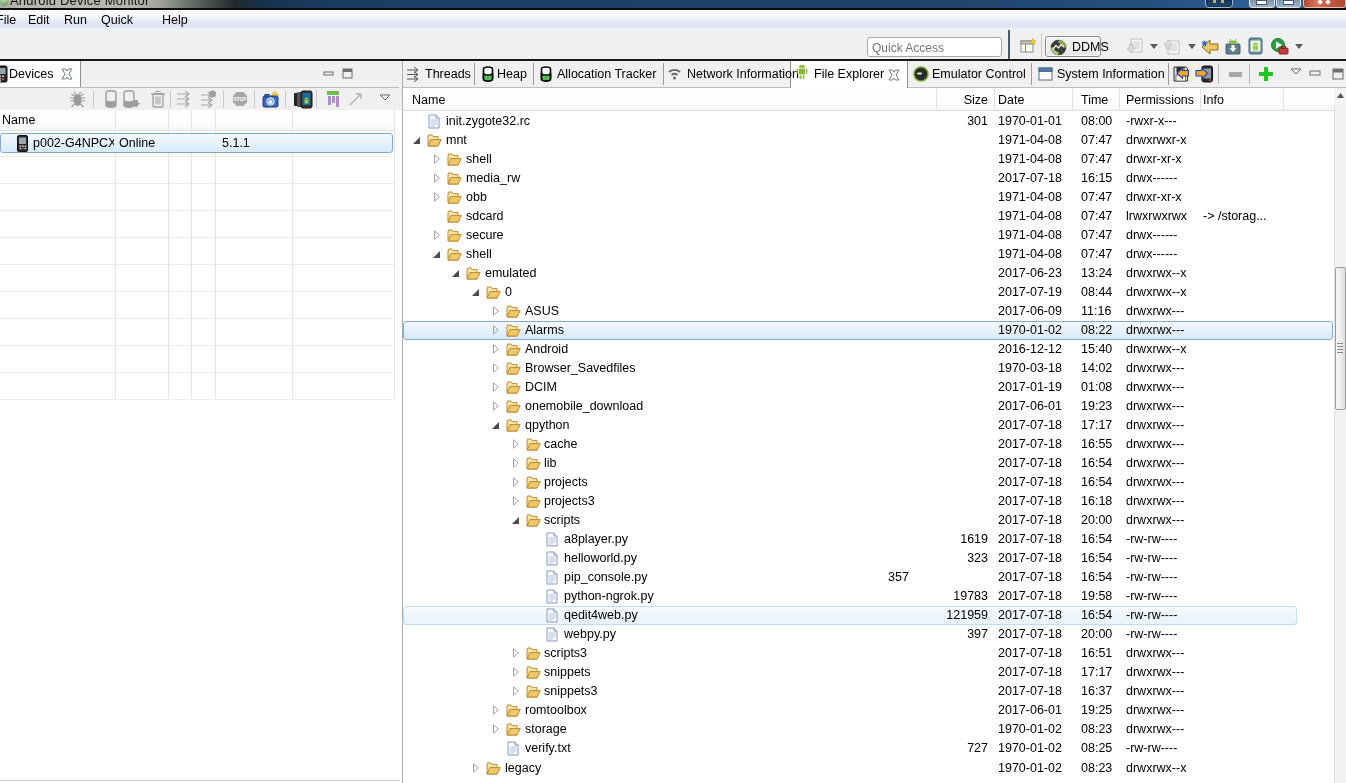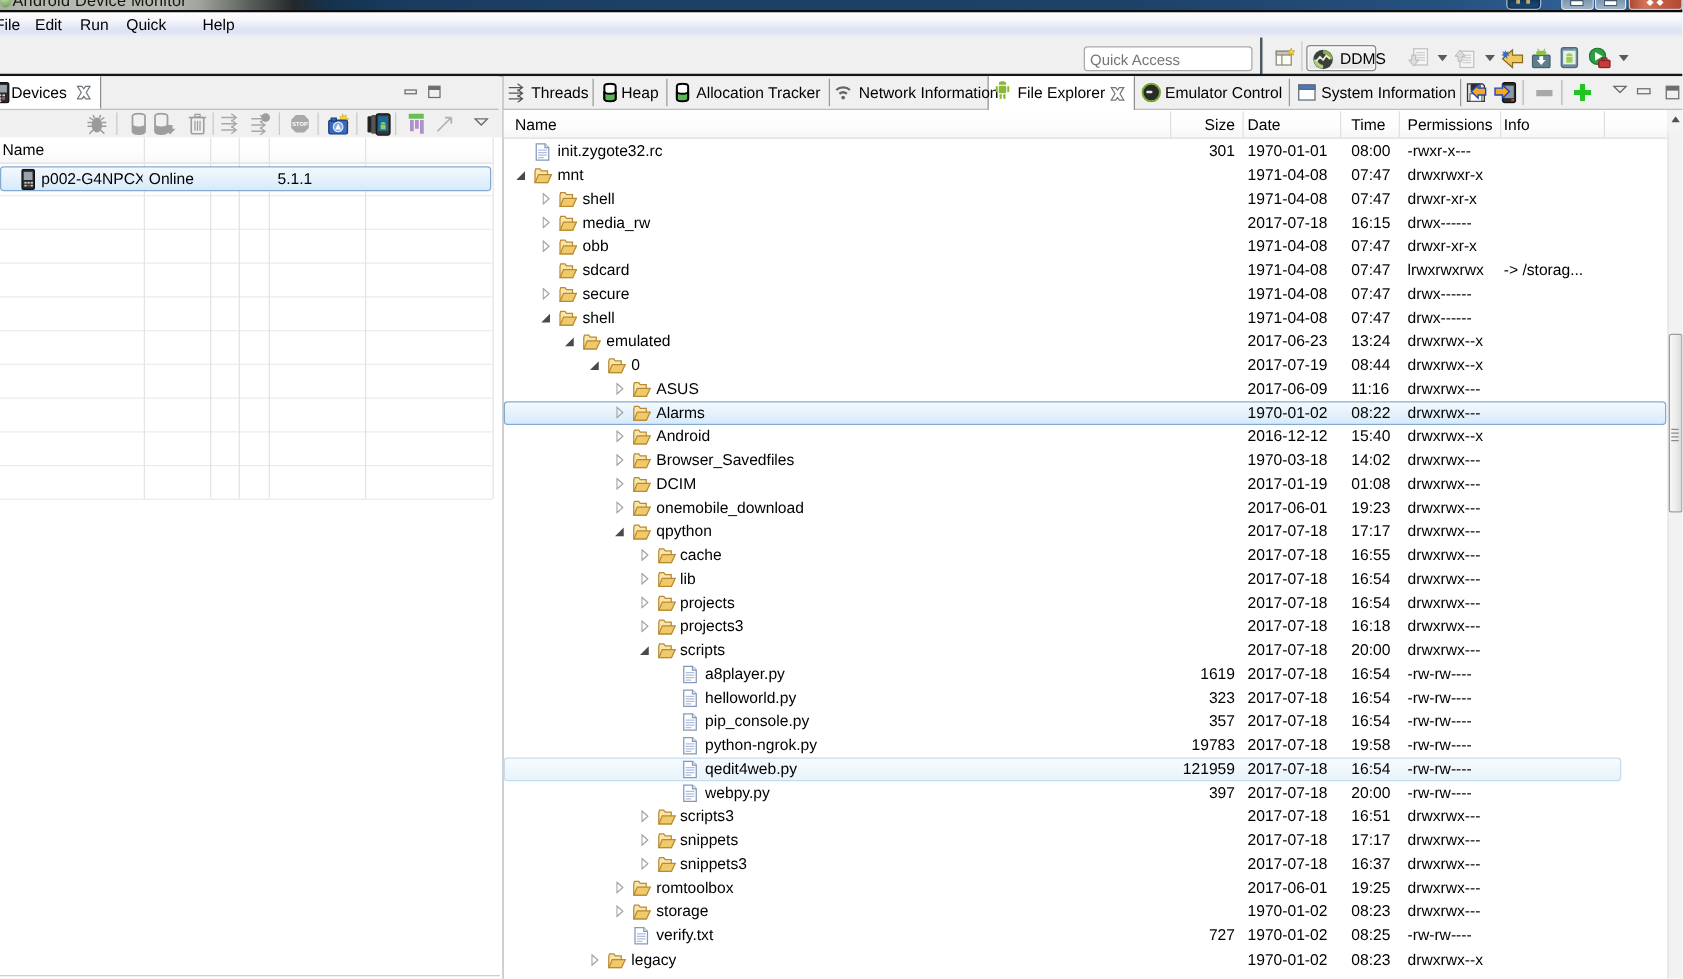--- a/index.html
+++ b/index.html
@@ -547,21 +547,21 @@
 </svg><div class="abs t" style="left:564px;top:551px">helloworld.py</div><div class="abs t" style="left:888px;top:551px;width:100px;text-align:right">323</div><div class="abs t" style="left:998px;top:551px">2017-07-18</div><div class="abs t" style="left:1081px;top:551px">16:54</div><div class="abs t" style="left:1126px;top:551px">-rw-rw----</div>
 <svg class="abs" style="left:546px;top:570px" width="12" height="15" viewBox="0 0 12 15">
 <path d="M1 1 L8 1 L11 4 L11 14 L1 14 Z" fill="#fff" stroke="#8597bc" stroke-width="1"></path>
 <path d="M8 1 L8 4 L11 4" fill="#e8eef8" stroke="#8597bc" stroke-width="1"></path>
 <g stroke="#aebfdd" stroke-width="1">
       <line x1="2.5" y1="6" x2="9.5" y2="6"></line>
       <line x1="2.5" y1="8" x2="9.5" y2="8"></line>
       <line x1="2.5" y1="10" x2="9.5" y2="10"></line>
       <line x1="2.5" y1="12" x2="7" y2="12"></line>
     </g>
-</svg><div class="abs t" style="left:564px;top:570px">pip_console.py</div><div class="abs t" style="left:888px;top:570px;width:100px;text-align:right">357</div><div class="abs t" style="left:998px;top:570px">2017-07-18</div><div class="abs t" style="left:1081px;top:570px">16:54</div><div class="abs t" style="left:1126px;top:570px">-rw-rw----</div>
+</svg><div class="abs t" style="left:564px;top:570px">pip_console.py</div><div class="abs t" style="left:888px;top:570px;width:100px;">357</div><div class="abs t" style="left:998px;top:570px">2017-07-18</div><div class="abs t" style="left:1081px;top:570px">16:54</div><div class="abs t" style="left:1126px;top:570px">-rw-rw----</div>
 <svg class="abs" style="left:546px;top:589px" width="12" height="15" viewBox="0 0 12 15">
 <path d="M1 1 L8 1 L11 4 L11 14 L1 14 Z" fill="#fff" stroke="#8597bc" stroke-width="1"></path>
 <path d="M8 1 L8 4 L11 4" fill="#e8eef8" stroke="#8597bc" stroke-width="1"></path>
 <g stroke="#aebfdd" stroke-width="1">
       <line x1="2.5" y1="6" x2="9.5" y2="6"></line>
       <line x1="2.5" y1="8" x2="9.5" y2="8"></line>
       <line x1="2.5" y1="10" x2="9.5" y2="10"></line>
       <line x1="2.5" y1="12" x2="7" y2="12"></line>
     </g>
 </svg><div class="abs t" style="left:564px;top:589px">python-ngrok.py</div><div class="abs t" style="left:888px;top:589px;width:100px;text-align:right">19783</div><div class="abs t" style="left:998px;top:589px">2017-07-18</div><div class="abs t" style="left:1081px;top:589px">19:58</div><div class="abs t" style="left:1126px;top:589px">-rw-rw----</div>

